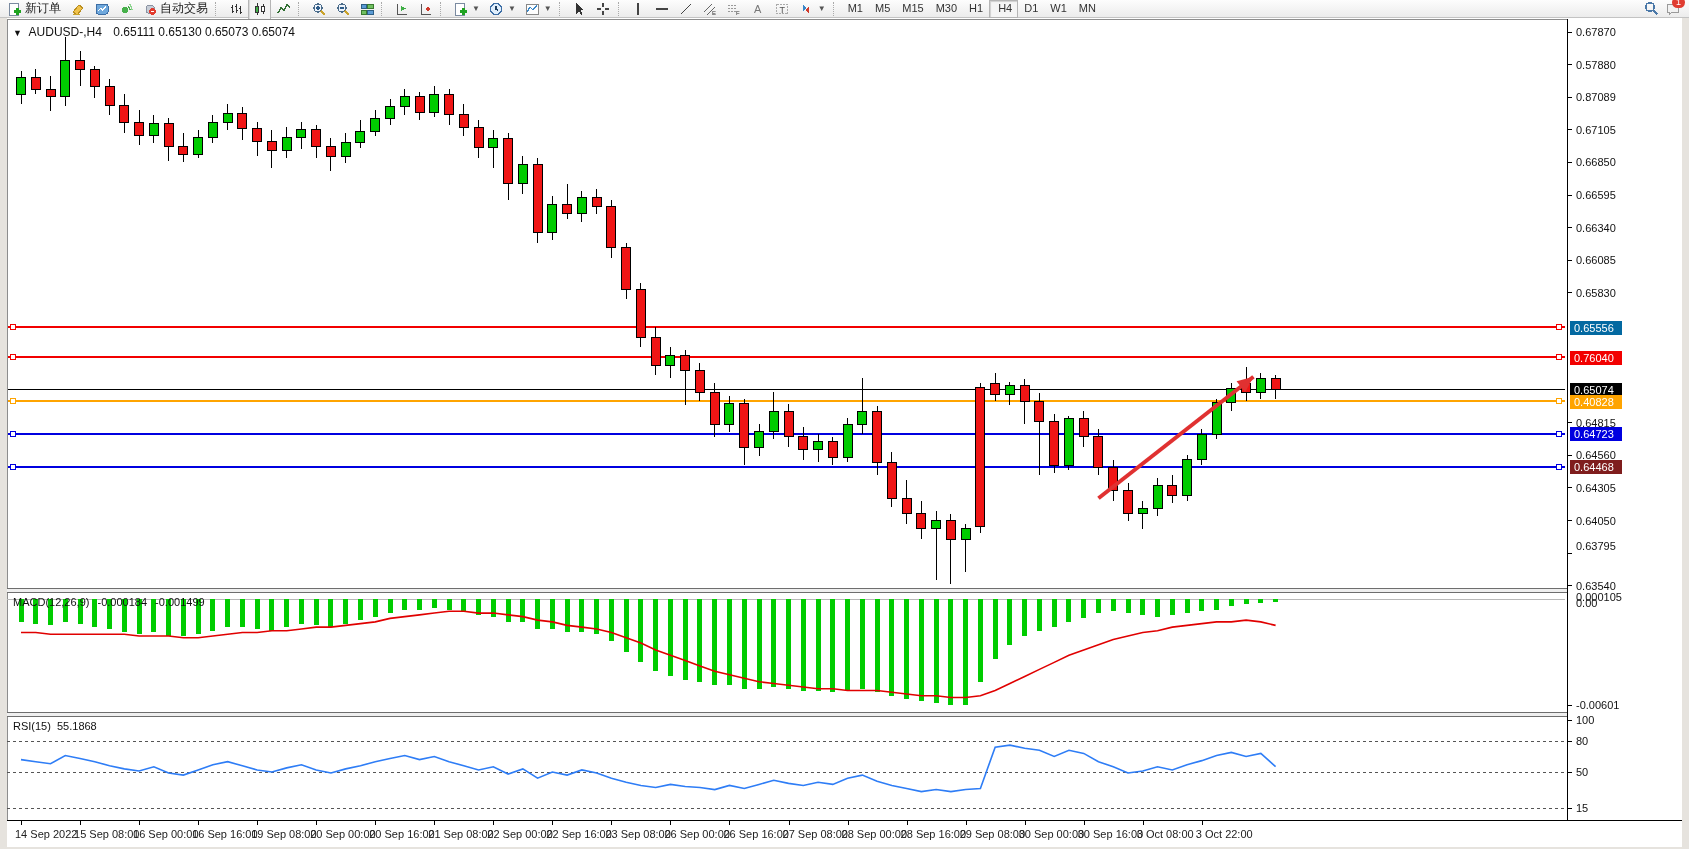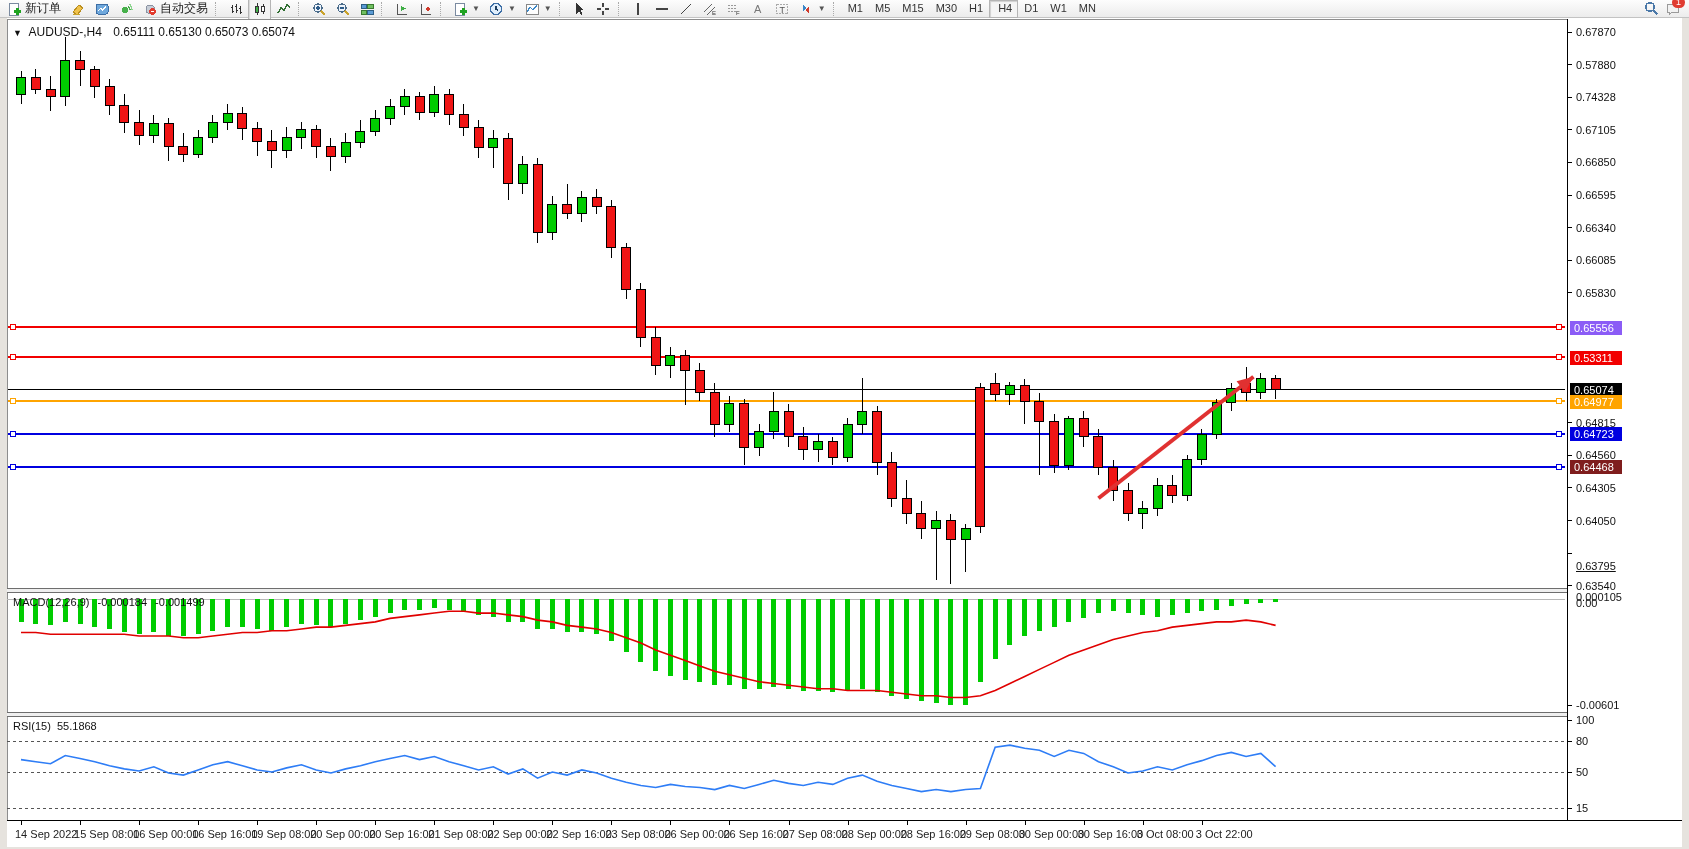--- a/index.html
+++ b/index.html
@@ -802,21 +802,21 @@
     <span>RSI(15)</span>
     <span style="margin-left:3px;">55.1868</span>
   </div>
 
   <div id="paxis">
       <div class="ptickmark" style="top: 12.509px;"></div>
       <div class="ptick" style="top: 13.009px;">0.67870</div>
       <div class="ptickmark" style="top: 45.1176px;"></div>
       <div class="ptick" style="top: 45.6176px;">0.57880</div>
       <div class="ptickmark" style="top: 77.7263px;"></div>
-      <div class="ptick" style="top: 78.2263px;">0.74328</div>
+      <div class="ptick" style="top: 78.2263px;">0.87089</div>
       <div class="ptickmark" style="top: 110.335px;"></div>
       <div class="ptick" style="top: 110.835px;">0.67105</div>
       <div class="ptickmark" style="top: 142.944px;"></div>
       <div class="ptick" style="top: 143.444px;">0.66850</div>
       <div class="ptickmark" style="top: 175.552px;"></div>
       <div class="ptick" style="top: 176.052px;">0.66595</div>
       <div class="ptickmark" style="top: 208.161px;"></div>
       <div class="ptick" style="top: 208.661px;">0.66340</div>
       <div class="ptickmark" style="top: 240.77px;"></div>
       <div class="ptick" style="top: 241.27px;">0.66085</div>
@@ -824,27 +824,27 @@
       <div class="ptick" style="top: 273.879px;">0.65830</div>
       <div class="ptickmark" style="top: 403.174px;"></div>
       <div class="ptick" style="top: 403.674px;">0.64815</div>
       <div class="ptickmark" style="top: 435.783px;"></div>
       <div class="ptick" style="top: 436.283px;">0.64560</div>
       <div class="ptickmark" style="top: 468.391px;"></div>
       <div class="ptick" style="top: 468.891px;">0.64305</div>
       <div class="ptickmark" style="top: 501px;"></div>
       <div class="ptick" style="top: 501.5px;">0.64050</div>
       <div class="ptickmark" style="top: 533.609px;"></div>
-      <div class="ptick" style="top: 547px; text-decoration: underline;">0.63795</div>
+      <div class="ptick" style="top: 527px;">0.63795</div>
       <div class="ptickmark" style="top: 566.217px;"></div>
       <div class="ptick" style="top: 566.717px;">0.63540</div>
-      <div class="pbadge" style="top: 308.917px; background: #8b5cf6;">0.65556</div>
-      <div class="pbadge" style="top: 338.584px; background: rgb(242, 0, 0);">0.53311</div>
+      <div class="pbadge" style="top: 308.917px; background: #0369a1;">0.65556</div>
+      <div class="pbadge" style="top: 338.584px; background: rgb(242, 0, 0);">0.76040</div>
       <div class="pbadge" style="top: 370.554px; background: rgb(0, 0, 0);">0.65074</div>
-      <div class="pbadge" style="top: 382.958px; background: rgb(255, 164, 0);">0.64977</div>
+      <div class="pbadge" style="top: 382.958px; background: rgb(255, 164, 0);">0.40828</div>
       <div class="pbadge" style="top: 415.439px; background: rgb(0, 0, 224);">0.64723</div>
       <div class="pbadge" style="top: 448.047px; background: #7f1d1d;">0.64468</div>
       <div class="ptick" style="top: 578px;">0.000105</div>
       <div class="ptick" style="top: 584px;">0.00</div>
       <div class="ptickmark" style="top: 686px;"></div>
       <div class="ptick" style="top: 686px;">-0.00601</div>
       <div class="ptickmark" style="top: 701.35px;"></div>
       <div class="ptick" style="top: 701.35px;">100</div>
       <div class="ptickmark" style="top: 722.01px;"></div>
       <div class="ptick" style="top: 722.01px;">80</div>

